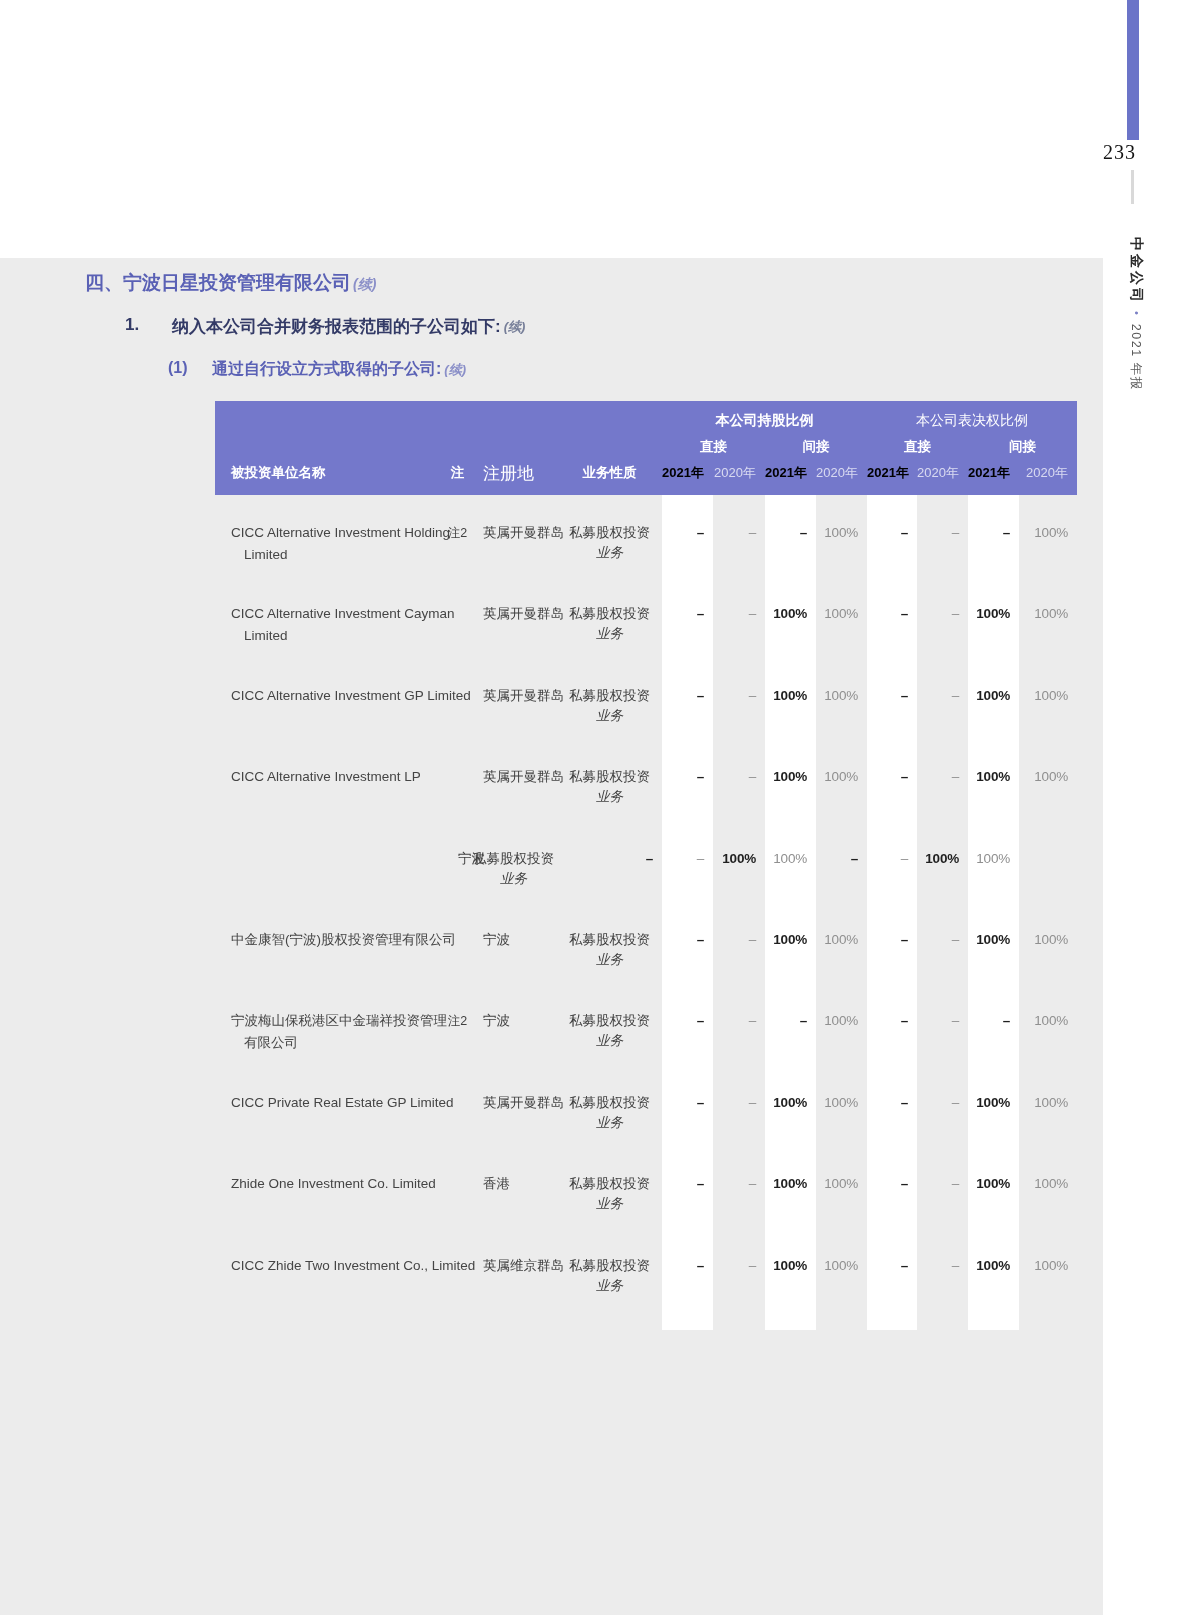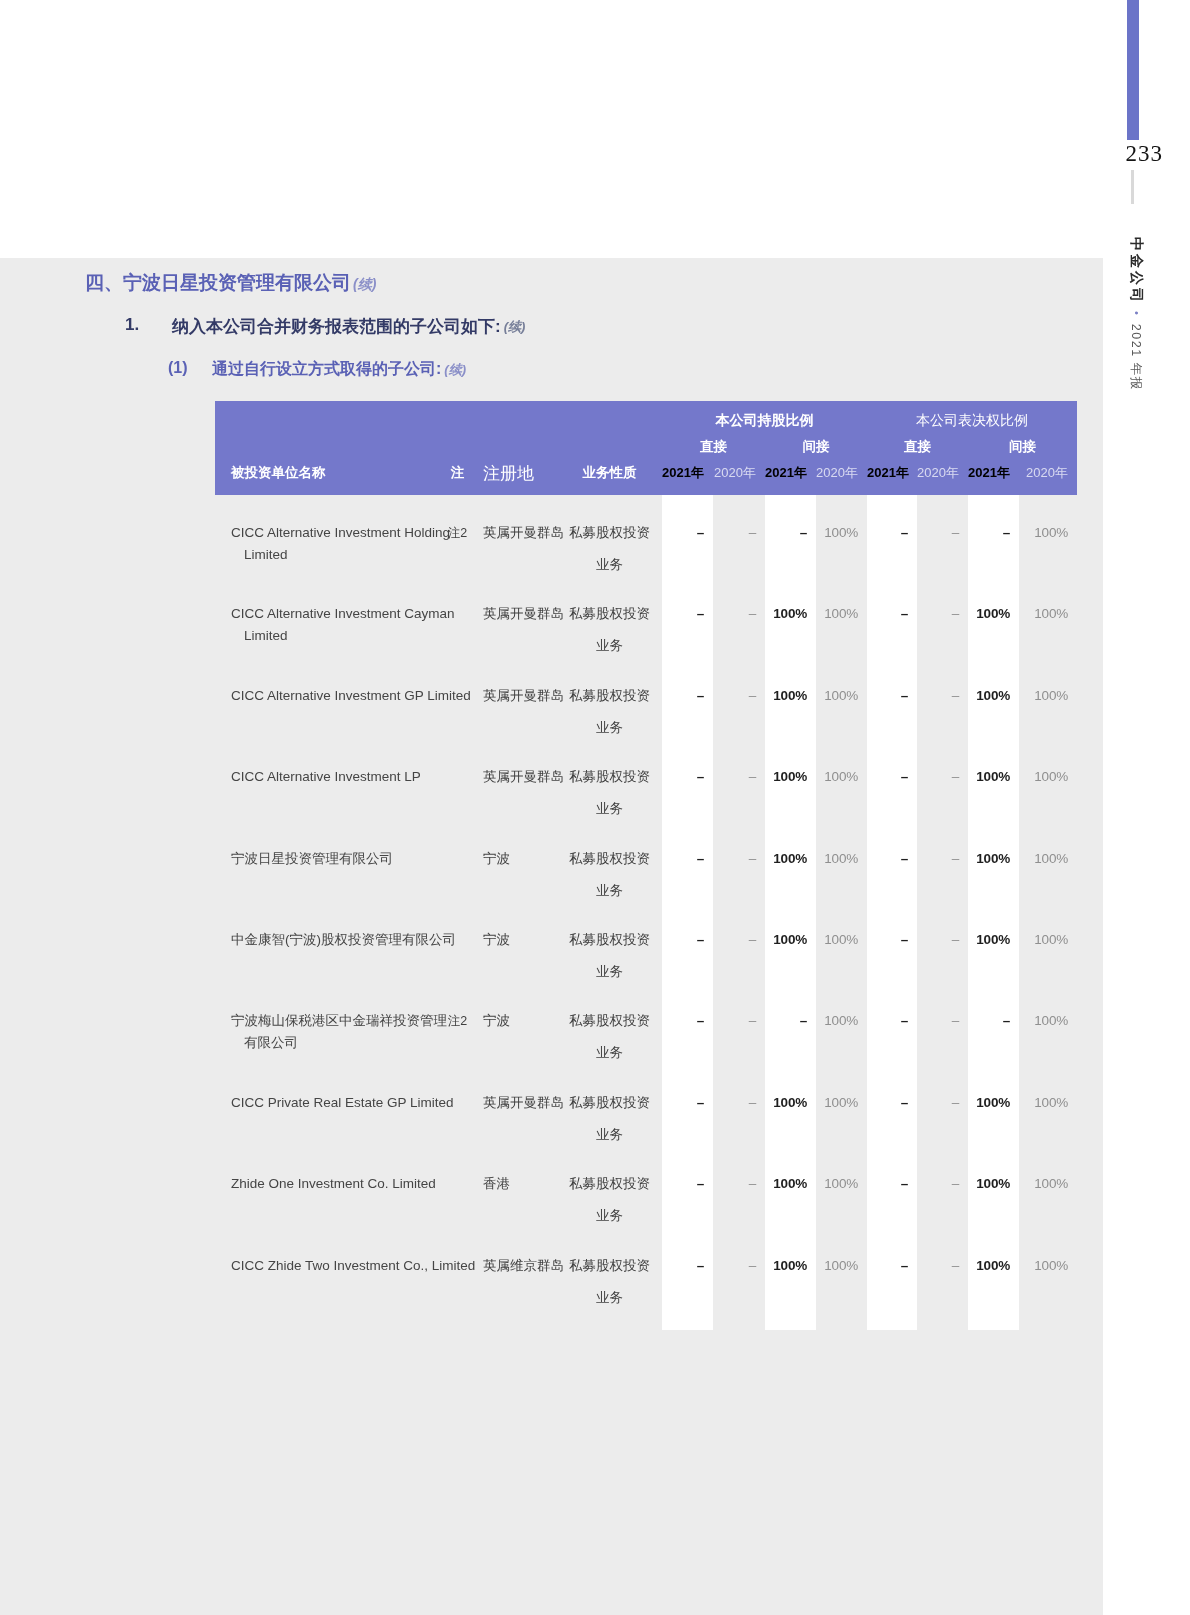--- a/index.html
+++ b/index.html
@@ -12,22 +12,22 @@
   }
   *{margin:0;padding:0;box-sizing:border-box;}
   html,body{background:#fff;}
   body{font-family:"Liberation Sans","DejaVu Sans",sans-serif;}
   .page{position:relative;width:1190px;height:1615px;background:#fff;overflow:hidden;}
 
   .content-panel{position:absolute;left:0;top:258px;width:1103px;height:1357px;background:var(--panel-gray);}
 
   
   .topbar{position:absolute;left:1127px;top:0;width:12px;height:140px;background:var(--purple-bar);}
-  .pagenum{position:absolute;left:1103px;top:141px;width:60px;text-align:right;
-           font-family:"Liberation Serif","DejaVu Serif",serif;font-size:23px;letter-spacing:1px;color:#141414;}
+  .pagenum{position:absolute;left:1103px;top:141px;width:60px;text-align:left;
+           font-family:"Liberation Serif","DejaVu Serif",serif;font-size:20px;letter-spacing:1px;color:#141414;}
   .pagenum-rule{position:absolute;left:1131px;top:170px;width:3px;height:34px;background:#d9d9d9;}
   .side-vertical{position:absolute;left:1146px;top:237px;transform:rotate(90deg);transform-origin:0 0;
                  white-space:nowrap;line-height:18px;}
   .side-co{font-size:14px;font-weight:bold;color:#2b2b2b;letter-spacing:3px;}
   .side-dot{font-size:11px;color:#7b80c4;margin:0 9px 0 6px;vertical-align:1px;}
   .side-yr{font-size:12.5px;color:#575757;letter-spacing:1.5px;}
 
   
   .h1{position:absolute;left:85px;top:270px;font-size:19px;font-weight:bold;color:var(--purple-heading);}
   .h1 .cont{font-size:14px;font-weight:bold;font-style:italic;color:#8a8fc8;margin-left:2px;}
@@ -62,21 +62,21 @@
     background-position:447px 0,550px 0,652px 0,753px 0;
     background-size:51px 100%,51px 100%,50px 100%,51px 100%;
     background-repeat:no-repeat;}
   .trow{display:grid;grid-template-columns:var(--cols);height:81.4px;}
   .c{padding-top:28px;line-height:20px;font-size:13.5px;color:#454545;}
   .c.name{padding-left:16px;white-space:nowrap;}
   .c.name .l2{padding-left:13px;margin-top:2px;}
   .c.note{text-align:center;font-size:12.5px;color:#3f3f3f;}
   .c.place{padding-left:13px;color:#3f3f3f;white-space:nowrap;}
   .c.nature{text-align:center;color:#3f3f3f;}
-  .c.nature .n2{margin-top:12px;}
+  .c.nature .n2{margin-top:0;font-style:italic;}
   .c.val{text-align:right;padding-right:9px;white-space:nowrap;letter-spacing:-0.2px;}
   .c.val.y21{font-weight:bold;color:#1f1f1f;}
   .c.val.y20{font-weight:normal;color:#8f8f8f;}
 </style>
 </head>
 <body>
 
 <div class="page">
 
   <div class="content-panel"></div>
@@ -207,24 +207,20 @@
     <div class="c val y20">–</div>
     <div class="c val y21">100%</div>
     <div class="c val y20">100%</div>
     <div class="c val y21">–</div>
     <div class="c val y20">–</div>
     <div class="c val y21">100%</div>
     <div class="c val y20">100%</div>
   </div>
 
   <div class="trow">
-    <div class="c name">
-      <div class="l1">宁波日星投资管理有限公司</div>
-      <div class="l2"></div>
-    </div>
     <div class="c note"></div>
     <div class="c place">宁波</div>
     <div class="c nature">
       <div class="n1">私募股权投资</div>
       <div class="n2">业务</div>
     </div>
     <div class="c val y21">–</div>
     <div class="c val y20">–</div>
     <div class="c val y21">100%</div>
     <div class="c val y20">100%</div>

